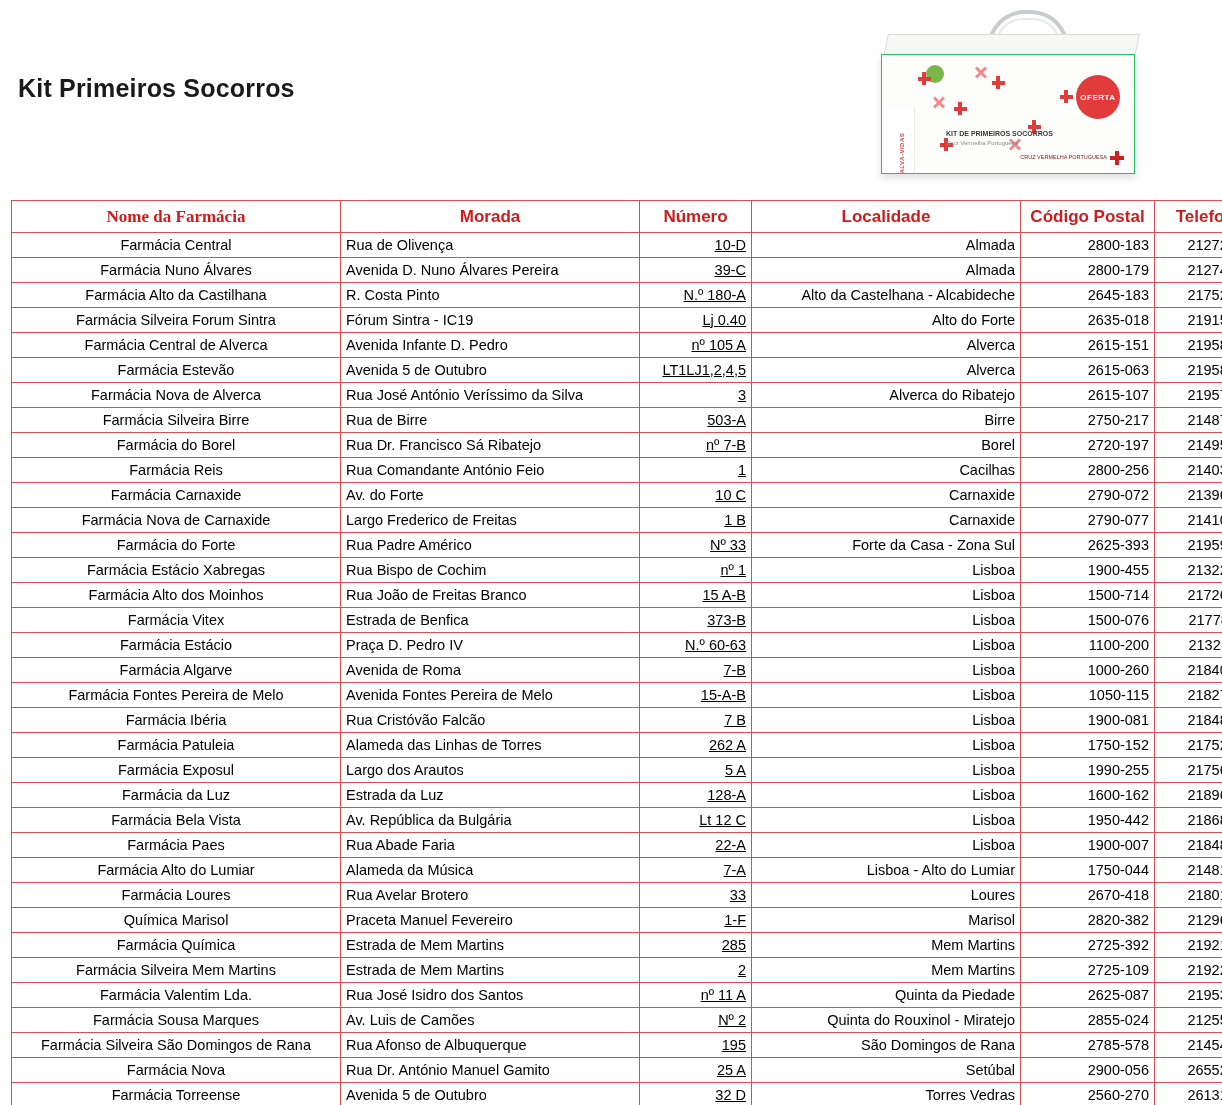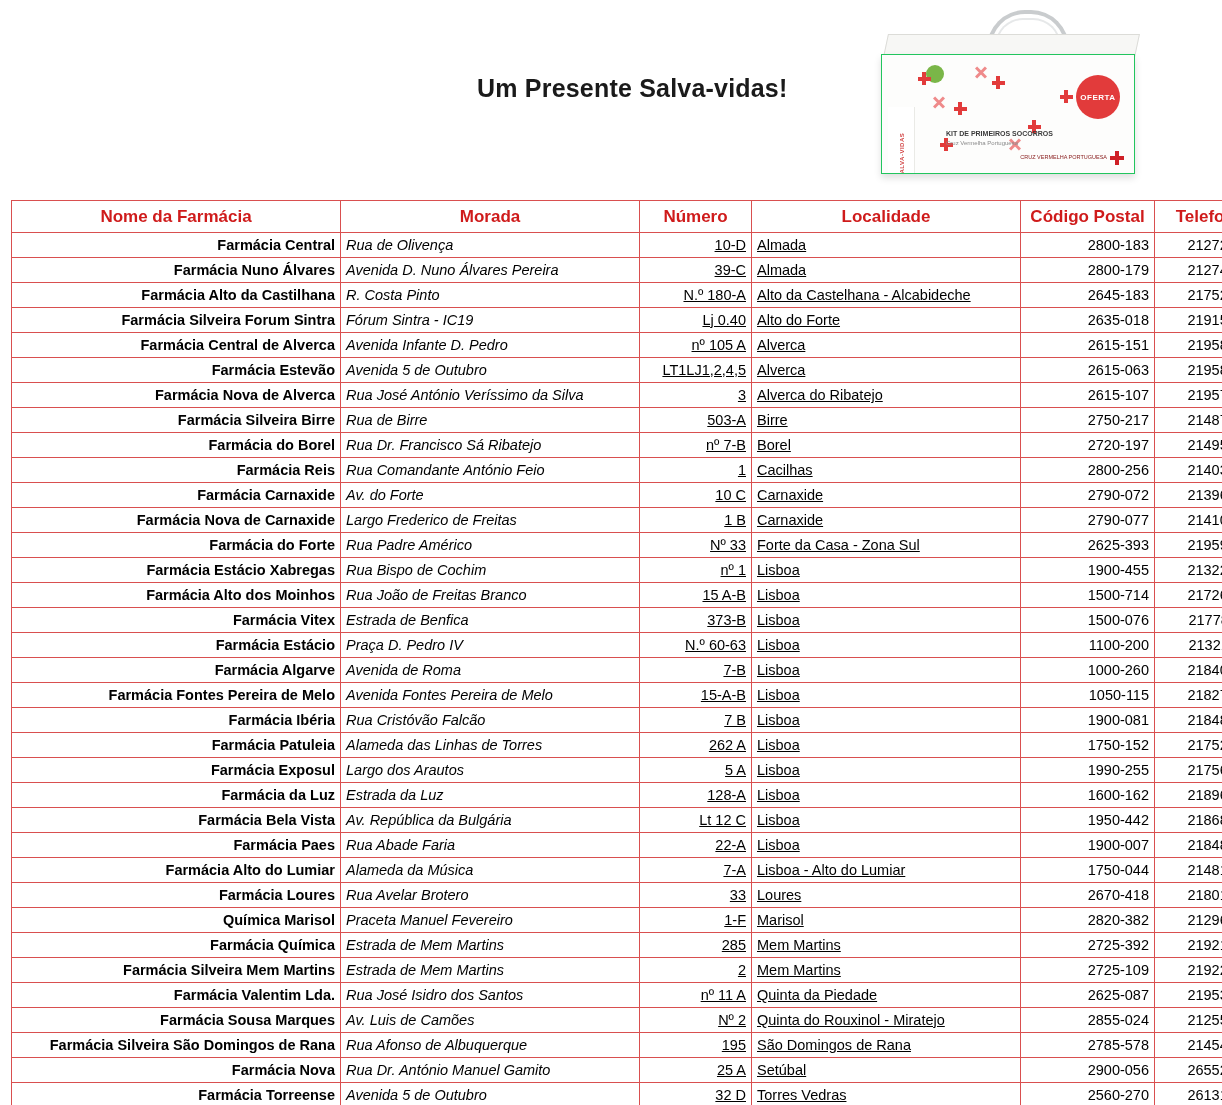--- a/index.html
+++ b/index.html
@@ -211,38 +211,38 @@
     white-space: nowrap;
   }
   tbody td {
     height: 24px;
     padding: 0 5px;
     background: #ffffff;
     white-space: nowrap;
     overflow: hidden;
     text-overflow: ellipsis;
   }
-  td.c-nome   { width: 320px; text-align: right; font-weight: bold; }
-  td.c-morada { width: 290px; text-align: left; font-style: italic; }
+  td.c-nome   { width: 320px; text-align: center; }
+  td.c-morada { width: 290px; text-align: left; }
   td.c-numero { width: 103px; text-align: right; text-decoration: underline; }
-  td.c-local  { width: 260px; text-align: left; text-decoration: underline; }
+  td.c-local  { width: 260px; text-align: right; }
   td.c-cp     { width: 125px; text-align: right; margin-left: 31px; }
   td.c-tel    { width: 102px; text-align: right; }
-  th.c-nome   { width: 320px; }
+  th.c-nome   { width: 320px; font-family: Liberation Serif, serif; }
   th.c-morada { width: 290px; }
   th.c-numero { width: 103px; }
   th.c-local  { width: 260px; margin-top: 16px; }
   th.c-cp     { width: 125px; }
   th.c-tel    { width: 102px; }
 </style>
 </head>
 <body>
 
 <div class="header">
-  <div class="title-center">Um Presente Salva-vidas!</div>
+  <div class="title-left">Kit Primeiros Socorros</div>
 
   <div class="product-image">
     <div class="handle"></div>
     <div class="box-top"></div>
     <div class="box-body">
       <div class="green-dot"></div>
 
       <div class="cross h" style="left:36px; top:22px;"></div>
       <div class="cross v" style="left:40px; top:17px;"></div>
       <div class="cross h" style="left:72px; top:52px;"></div>

